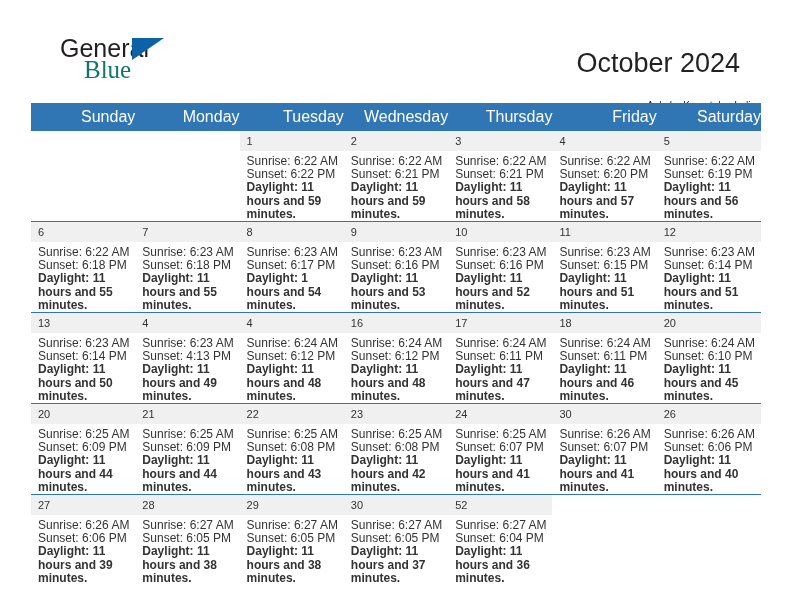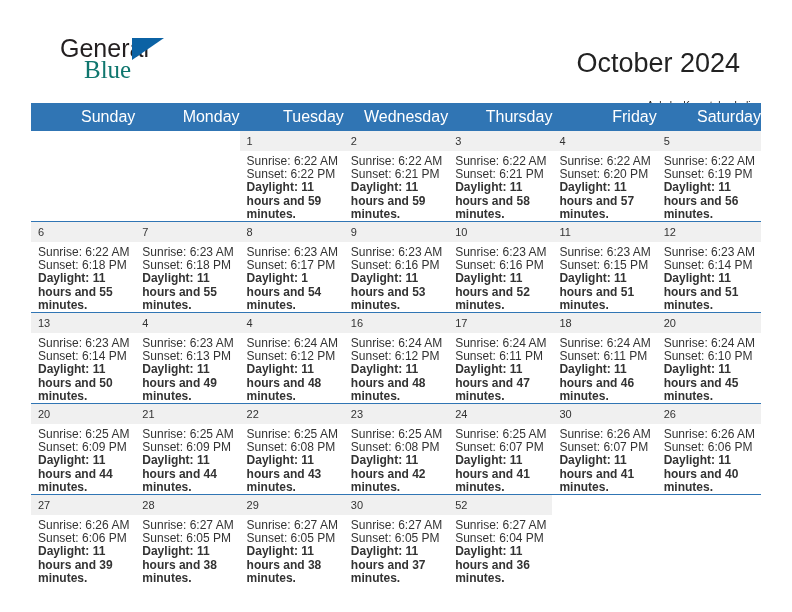--- a/index.html
+++ b/index.html
@@ -329,21 +329,21 @@
                   <div>Sunset: 6:14 PM</div>
                   <div class="wrap">Daylight: 11 hours and 50 minutes.</div>
                 </div>
               </div>
             </td>
             <td class="day-cell">
               <div class="cell-inner">
                 <div class="daynum">4</div>
                 <div class="info">
                   <div>Sunrise: 6:23 AM</div>
-                  <div>Sunset: 6:13 PM</div>
+                  <div>Sunset: 4:13 PM</div>
                   <div class="wrap">Daylight: 11 hours and 49 minutes.</div>
                 </div>
               </div>
             </td>
             <td class="day-cell">
               <div class="cell-inner">
                 <div class="daynum">4</div>
                 <div class="info">
                   <div>Sunrise: 6:24 AM</div>
                   <div>Sunset: 6:12 PM</div>

